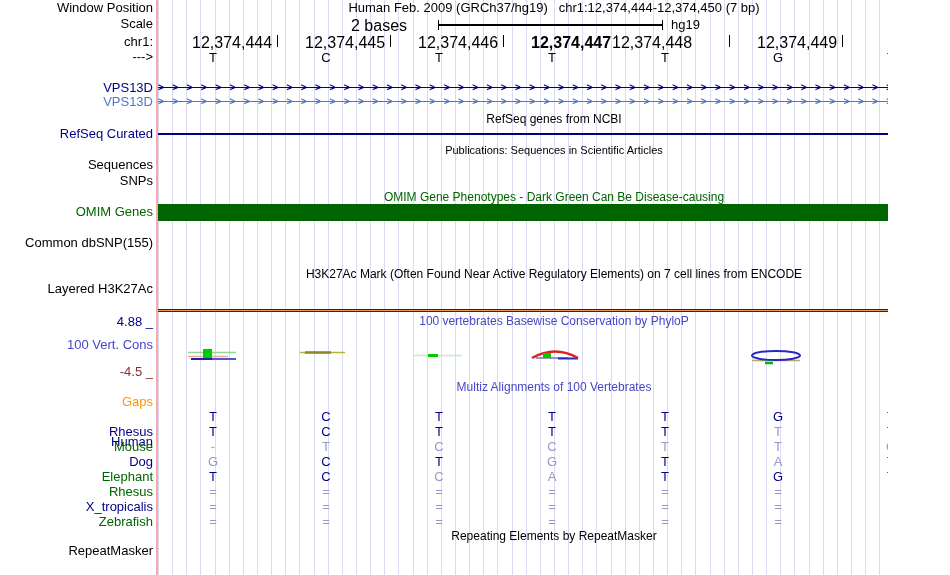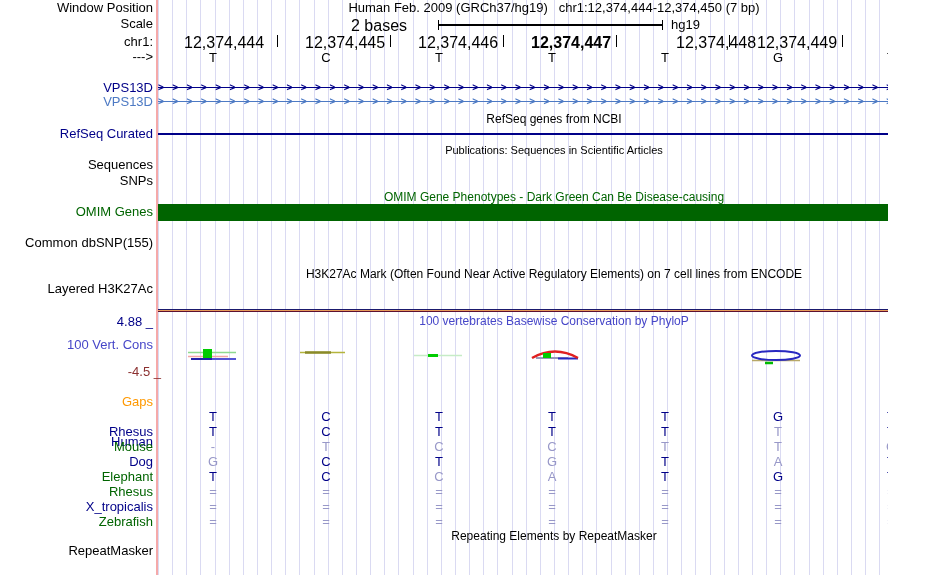--- a/index.html
+++ b/index.html
@@ -10,21 +10,21 @@
   .grid{position:absolute;left:158px;top:0;width:792px;height:575px;
     background:repeating-linear-gradient(to right,var(--grid) 0,var(--grid) 1px,transparent 1px,transparent 14.143px);}
   .guide{position:absolute;left:156px;top:0;width:2px;height:575px;background:var(--guide-pink);}
   .lbl{position:absolute;left:0;width:153px;text-align:right;font-size:13px;line-height:14px;white-space:nowrap;}
   .title{position:absolute;left:158px;width:792px;text-align:center;font-size:12px;line-height:13px;white-space:nowrap;}
   .small{font-size:11px;}
   .navy{color:var(--navy);}
   .geneblue{color:var(--gene-blue);}
   .green{color:var(--green);}
   .tblue{color:var(--title-blue);}
-  .maroon{color:var(--maroon);margin-left:8px;}
+  .maroon{color:var(--maroon);}
   .num{position:absolute;font-size:16px;width:83px;white-space:nowrap;}
   .vtick{position:absolute;width:1px;background:#000;}
   .base{position:absolute;font-size:13px;transform:translateX(-50%);white-space:pre;}
   .acell{position:absolute;font-size:13px;line-height:14px;transform:translateX(-50%);white-space:pre;}
   .bd{color:var(--base-dark);}
   .bl{color:var(--base-light);}
   .generow{position:absolute;left:158px;width:792px;height:13px;display:flex;justify-content:space-between;
     align-items:center;font-size:10px;font-weight:bold;
     background-image:linear-gradient(currentColor,currentColor);
     background-size:100% 1px;background-position:0 center;background-repeat:no-repeat;}
@@ -46,29 +46,29 @@
 
   <div class="lbl" style="top:17px">Scale</div>
   <div class="num" style="left:351px;top:17px">2 bases</div>
   <div style="position:absolute;left:438px;top:24px;width:225px;height:1.5px;background:#000"></div>
   <div class="vtick" style="left:438px;top:20px;height:10px"></div>
   <div class="vtick" style="left:662px;top:20px;height:10px"></div>
   <div style="position:absolute;left:671px;top:17px;font-size:13px">hg19</div>
 
   <div class="lbl" style="top:35px">chr1:</div>
   <div id="ruler">
-      <div class="num" style="left: 184px; top: 34px;">12,374,444</div>
+      <div class="num" style="left: 192px; top: 34px;">12,374,444</div>
       <div class="vtick" style="left: 277px; top: 35px; height: 12px;"></div>
       <div class="num" style="left: 305px; top: 34px;">12,374,445</div>
       <div class="vtick" style="left: 390px; top: 35px; height: 12px;"></div>
       <div class="num" style="left: 418px; top: 34px;">12,374,446</div>
       <div class="vtick" style="left: 503px; top: 35px; height: 12px;"></div>
       <div class="num" style="left: 531px; top: 34px; font-weight: bold;">12,374,447</div>
       <div class="vtick" style="left: 616px; top: 35px; height: 12px;"></div>
-      <div class="num" style="left: 676px; top: 34px;">12,374,448</div>
+      <div class="num" style="left: 612px; top: 34px;">12,374,448</div>
       <div class="vtick" style="left: 729px; top: 35px; height: 12px;"></div>
       <div class="num" style="left: 757px; top: 34px;">12,374,449</div>
       <div class="vtick" style="left: 842px; top: 35px; height: 12px;"></div>
     </div>
 
   <div class="lbl" style="top:50px">---&gt;</div>
   <div id="seqrow">
       <div class="base" style="left: 213px; top: 50px;">T</div>
       <div class="base" style="left: 326px; top: 50px;">C</div>
       <div class="base" style="left: 439px; top: 50px;">T</div>
@@ -244,20 +244,21 @@
       <path d="M532 358 Q555 345 578 358" fill="none" stroke="#e02020" stroke-width="2.5"></path>
       <rect x="543" y="353" width="8" height="5" fill="#00cc00"></rect>
     </g>
     <g>
       <line x1="752" y1="360.5" x2="800" y2="360.5" stroke="#b8a868" stroke-width="1.5"></line>
       <ellipse cx="776" cy="355.5" rx="24" ry="4.5" fill="none" stroke="#2828c0" stroke-width="2"></ellipse>
       <line x1="765" y1="363" x2="773" y2="363" stroke="#00bb00" stroke-width="2.5"></line>
     </g>
   </svg>
 
+  <div class="title tblue" style="top:381px">Multiz Alignments of 100 Vertebrates</div>
   <div id="aligngrid">
       <div class="lbl" style="top: 395px; color: rgb(255, 153, 0);">Gaps</div>
       <div class="lbl" style="top: 410px; color: rgb(0, 0, 136); margin-top: 25px;">Human</div>
       <div class="acell bd" style="left: 213px; top: 410px;">T</div>
       <div class="acell bd" style="left: 326px; top: 410px;">C</div>
       <div class="acell bd" style="left: 439px; top: 410px;">T</div>
       <div class="acell bd" style="left: 552px; top: 410px;">T</div>
       <div class="acell bd" style="left: 665px; top: 410px;">T</div>
       <div class="acell bd" style="left: 778px; top: 410px;">G</div>
       <div class="acell bd" style="left: 891px; top: 410px;">T</div>

